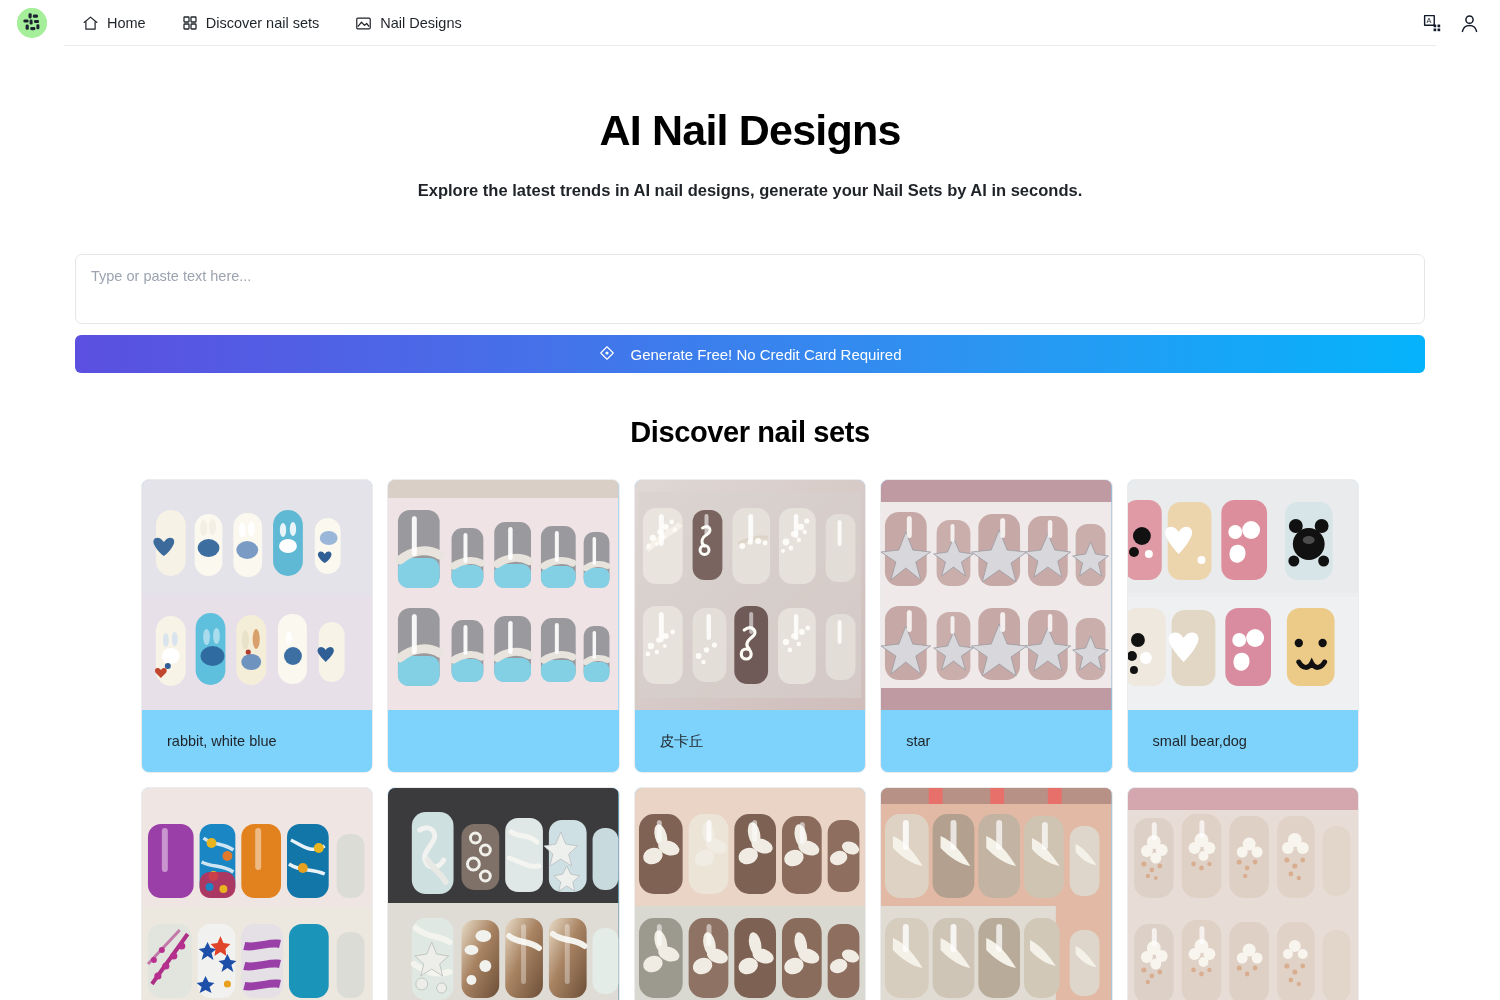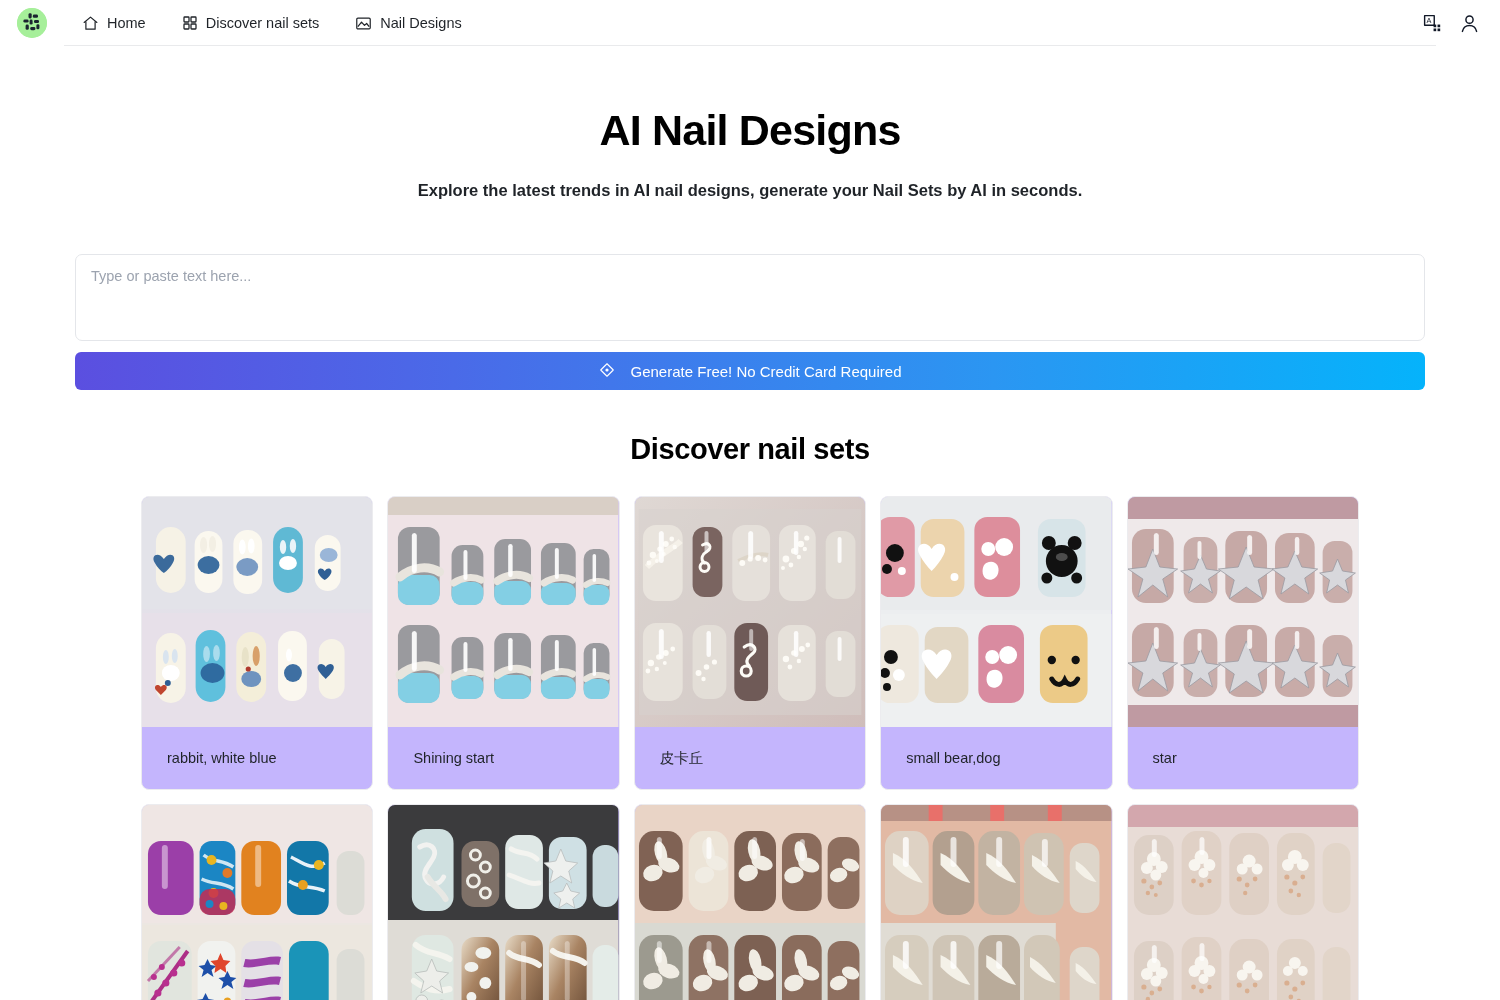--- a/index.html
+++ b/index.html
@@ -84,21 +84,21 @@
     font-weight: 700;
   }
 
   
   .prompt-wrap {
     width: 1350px;
     margin: 54px auto 0 auto;
   }
   .prompt-box {
     width: 100%;
-    height: 87px;
+    height: 70px;
     border: 1px solid #e4e6ea;
     border-radius: 7px;
     background: #fff;
     padding: 13px 15px;
     font-size: 14.5px;
     font-family: "Liberation Sans", sans-serif;
     color: #0f172a;
     resize: none;
     outline: none;
     display: block;
@@ -133,21 +133,21 @@
     color: #000000;
   }
   .grid {
     width: 1218px;
     margin: 30px auto 0 auto;
     display: grid;
     grid-template-columns: repeat(5, 1fr);
     gap: 14px;
   }
   .card {
-    background: #c4b5fd;
+    background: #7dd3fc;
     border: 1px solid #ececef;
     border-radius: 8px;
     overflow: hidden;
     cursor: pointer;
   }
   .card-img {
     width: 100%;
     height: 230px;
     display: block;
     position: relative;
@@ -362,21 +362,20 @@
           <path d="M157 180c9-6 21-7 29-3" stroke="#e8e4dd" stroke-width="7" fill="none" stroke-linecap="round"></path>
           <path d="M199 182c7-5 16-5 22-2" stroke="#e8e4dd" stroke-width="6" fill="none" stroke-linecap="round"></path>
           <rect x="24" y="134" width="5" height="40" rx="2.5" fill="#ffffff" opacity="0.92"></rect>
           <rect x="76" y="145" width="4" height="30" rx="2" fill="#ffffff" opacity="0.92"></rect>
           <rect x="121" y="141" width="4.5" height="33" rx="2.2" fill="#ffffff" opacity="0.92"></rect>
           <rect x="168" y="143" width="4" height="31" rx="2" fill="#ffffff" opacity="0.92"></rect>
           <rect x="206" y="151" width="3.5" height="28" rx="1.8" fill="#ffffff" opacity="0.92"></rect>
         </g>
       </svg>
     </div>
-    <div class="card-cap">Shining start</div>
   </div>
 
   <div class="card">
     <div class="card-img">
       <svg viewBox="0 0 232 230" preserveAspectRatio="none">
         <defs>
           <linearGradient id="c3bg" x1="0" y1="0" x2="1" y2="1">
             <stop offset="0" stop-color="#dfd8d4"></stop>
               <stop offset="1" stop-color="#cfbdba"></stop>
           </linearGradient>
@@ -458,20 +457,66 @@
           </g>
           <rect x="24" y="132" width="5" height="30" rx="2.5" fill="#ffffff" opacity="0.85"></rect>
           <rect x="72" y="134" width="4.5" height="26" rx="2.2" fill="#ffffff" opacity="0.85"></rect>
           <rect x="115" y="132" width="4" height="22" rx="2" fill="#ffffff" opacity="0.55"></rect>
           <rect x="160" y="134" width="4.5" height="26" rx="2.2" fill="#ffffff" opacity="0.85"></rect>
           <rect x="204" y="140" width="4" height="24" rx="2" fill="#ffffff" opacity="0.85"></rect>
         </g>
       </svg>
     </div>
     <div class="card-cap">皮卡丘</div>
+  </div>
+
+  <div class="card">
+    <div class="card-img">
+      <svg viewBox="0 0 232 230" preserveAspectRatio="none">
+        <rect width="232" height="230" fill="#bf9aa2"></rect>
+        <rect y="22" width="232" height="186" fill="#efe9ea"></rect>
+        <g>
+          <rect x="4" y="32" width="42" height="74" rx="14" fill="#c6a9a6"></rect>
+          <rect x="56" y="40" width="34" height="66" rx="13" fill="#c9aeab"></rect>
+          <rect x="98" y="34" width="42" height="72" rx="14" fill="#c6a9a6"></rect>
+          <rect x="148" y="36" width="40" height="70" rx="14" fill="#c8aba8"></rect>
+          <rect x="196" y="44" width="30" height="62" rx="12" fill="#c9aeab"></rect>
+          <g fill="#d8d8dc" stroke="#9a9aa2" stroke-width="0.8">
+            <path d="M25 52 32 70 50 72 35 82 40 100 25 88 10 100 15 82 0 72 18 70z"></path>
+            <path d="M73 58 79 72 93 74 81 82 85 96 73 87 61 96 65 82 53 74 67 72z"></path>
+            <path d="M119 50 127 70 147 72 131 83 136 102 119 90 102 102 107 83 91 72 111 70z"></path>
+            <path d="M168 54 175 70 191 72 178 81 182 97 168 87 154 97 158 81 145 72 161 70z"></path>
+            <path d="M211 62 216 74 229 76 219 83 222 96 211 88 200 96 203 83 193 76 206 74z"></path>
+          </g>
+          <rect x="26" y="36" width="5" height="22" rx="2.5" fill="#ffffff" opacity="0.8"></rect>
+          <rect x="70" y="44" width="4" height="18" rx="2" fill="#ffffff" opacity="0.8"></rect>
+          <rect x="120" y="38" width="5" height="20" rx="2.5" fill="#ffffff" opacity="0.8"></rect>
+          <rect x="168" y="40" width="4.5" height="18" rx="2.2" fill="#ffffff" opacity="0.8"></rect>
+        </g>
+        <g>
+          <rect x="4" y="126" width="42" height="74" rx="14" fill="#c6a9a6"></rect>
+          <rect x="56" y="132" width="34" height="68" rx="13" fill="#c9aeab"></rect>
+          <rect x="98" y="128" width="42" height="72" rx="14" fill="#c6a9a6"></rect>
+          <rect x="148" y="130" width="40" height="70" rx="14" fill="#c8aba8"></rect>
+          <rect x="196" y="138" width="30" height="62" rx="12" fill="#c9aeab"></rect>
+          <g fill="#d8d8dc" stroke="#9a9aa2" stroke-width="0.8">
+            <path d="M25 146 32 164 50 166 35 176 40 194 25 182 10 194 15 176 0 166 18 164z"></path>
+            <path d="M73 152 79 166 93 168 81 176 85 190 73 181 61 190 65 176 53 168 67 166z"></path>
+            <path d="M119 144 127 164 147 166 131 177 136 196 119 184 102 196 107 177 91 166 111 164z"></path>
+            <path d="M168 148 175 164 191 166 178 175 182 191 168 181 154 191 158 175 145 166 161 164z"></path>
+            <path d="M211 156 216 168 229 170 219 177 222 190 211 182 200 190 203 177 193 170 206 168z"></path>
+          </g>
+          <rect x="26" y="130" width="5" height="22" rx="2.5" fill="#ffffff" opacity="0.8"></rect>
+          <rect x="70" y="136" width="4" height="18" rx="2" fill="#ffffff" opacity="0.8"></rect>
+          <rect x="120" y="132" width="5" height="20" rx="2.5" fill="#ffffff" opacity="0.8"></rect>
+          <rect x="168" y="134" width="4.5" height="18" rx="2.2" fill="#ffffff" opacity="0.8"></rect>
+        </g>
+      </svg>
+    </div>
+    <div class="card-cap">star</div>
   </div>
 
   <div class="card">
     <div class="card-img">
       <svg viewBox="0 0 232 230" preserveAspectRatio="none">
         <rect width="232" height="230" fill="#eceef0"></rect>
         <rect y="0" width="232" height="113" fill="#e9ebed"></rect>
         <rect y="117" width="232" height="113" fill="#eef0f1"></rect>
         <g>
           <rect x="-4" y="20" width="38" height="80" rx="13" fill="#e09aa6"></rect>
@@ -506,66 +551,20 @@
           <circle cx="112" cy="160" r="7" fill="#ffffff"></circle>
           <circle cx="128" cy="158" r="9" fill="#ffffff"></circle>
           <path d="M110 174c8-4 14 2 12 10-2 7-10 9-14 4-3-4-2-12 2-14z" fill="#ffffff"></path>
           <circle cx="172" cy="163" r="4.2" fill="#111111"></circle>
           <circle cx="196" cy="163" r="4.2" fill="#111111"></circle>
           <path d="M172 182c4 7 10 7 13 1 3 6 9 6 13-1" stroke="#111111" stroke-width="5" fill="none" stroke-linecap="round"></path>
         </g>
       </svg>
     </div>
     <div class="card-cap">small bear,dog</div>
-  </div>
-
-  <div class="card">
-    <div class="card-img">
-      <svg viewBox="0 0 232 230" preserveAspectRatio="none">
-        <rect width="232" height="230" fill="#bf9aa2"></rect>
-        <rect y="22" width="232" height="186" fill="#efe9ea"></rect>
-        <g>
-          <rect x="4" y="32" width="42" height="74" rx="14" fill="#c6a9a6"></rect>
-          <rect x="56" y="40" width="34" height="66" rx="13" fill="#c9aeab"></rect>
-          <rect x="98" y="34" width="42" height="72" rx="14" fill="#c6a9a6"></rect>
-          <rect x="148" y="36" width="40" height="70" rx="14" fill="#c8aba8"></rect>
-          <rect x="196" y="44" width="30" height="62" rx="12" fill="#c9aeab"></rect>
-          <g fill="#d8d8dc" stroke="#9a9aa2" stroke-width="0.8">
-            <path d="M25 52 32 70 50 72 35 82 40 100 25 88 10 100 15 82 0 72 18 70z"></path>
-            <path d="M73 58 79 72 93 74 81 82 85 96 73 87 61 96 65 82 53 74 67 72z"></path>
-            <path d="M119 50 127 70 147 72 131 83 136 102 119 90 102 102 107 83 91 72 111 70z"></path>
-            <path d="M168 54 175 70 191 72 178 81 182 97 168 87 154 97 158 81 145 72 161 70z"></path>
-            <path d="M211 62 216 74 229 76 219 83 222 96 211 88 200 96 203 83 193 76 206 74z"></path>
-          </g>
-          <rect x="26" y="36" width="5" height="22" rx="2.5" fill="#ffffff" opacity="0.8"></rect>
-          <rect x="70" y="44" width="4" height="18" rx="2" fill="#ffffff" opacity="0.8"></rect>
-          <rect x="120" y="38" width="5" height="20" rx="2.5" fill="#ffffff" opacity="0.8"></rect>
-          <rect x="168" y="40" width="4.5" height="18" rx="2.2" fill="#ffffff" opacity="0.8"></rect>
-        </g>
-        <g>
-          <rect x="4" y="126" width="42" height="74" rx="14" fill="#c6a9a6"></rect>
-          <rect x="56" y="132" width="34" height="68" rx="13" fill="#c9aeab"></rect>
-          <rect x="98" y="128" width="42" height="72" rx="14" fill="#c6a9a6"></rect>
-          <rect x="148" y="130" width="40" height="70" rx="14" fill="#c8aba8"></rect>
-          <rect x="196" y="138" width="30" height="62" rx="12" fill="#c9aeab"></rect>
-          <g fill="#d8d8dc" stroke="#9a9aa2" stroke-width="0.8">
-            <path d="M25 146 32 164 50 166 35 176 40 194 25 182 10 194 15 176 0 166 18 164z"></path>
-            <path d="M73 152 79 166 93 168 81 176 85 190 73 181 61 190 65 176 53 168 67 166z"></path>
-            <path d="M119 144 127 164 147 166 131 177 136 196 119 184 102 196 107 177 91 166 111 164z"></path>
-            <path d="M168 148 175 164 191 166 178 175 182 191 168 181 154 191 158 175 145 166 161 164z"></path>
-            <path d="M211 156 216 168 229 170 219 177 222 190 211 182 200 190 203 177 193 170 206 168z"></path>
-          </g>
-          <rect x="26" y="130" width="5" height="22" rx="2.5" fill="#ffffff" opacity="0.8"></rect>
-          <rect x="70" y="136" width="4" height="18" rx="2" fill="#ffffff" opacity="0.8"></rect>
-          <rect x="120" y="132" width="5" height="20" rx="2.5" fill="#ffffff" opacity="0.8"></rect>
-          <rect x="168" y="134" width="4.5" height="18" rx="2.2" fill="#ffffff" opacity="0.8"></rect>
-        </g>
-      </svg>
-    </div>
-    <div class="card-cap">star</div>
   </div>
 
   <div class="card">
     <div class="card-img">
       <svg viewBox="0 0 232 230" preserveAspectRatio="none">
         <rect width="232" height="230" fill="#ece7e2"></rect>
         <rect y="0" width="232" height="118" fill="#efe6e4"></rect>
         <rect y="120" width="232" height="110" fill="#ece7df"></rect>
         <g>
           <rect x="6" y="36" width="46" height="74" rx="13" fill="#9b3fa8"></rect>

